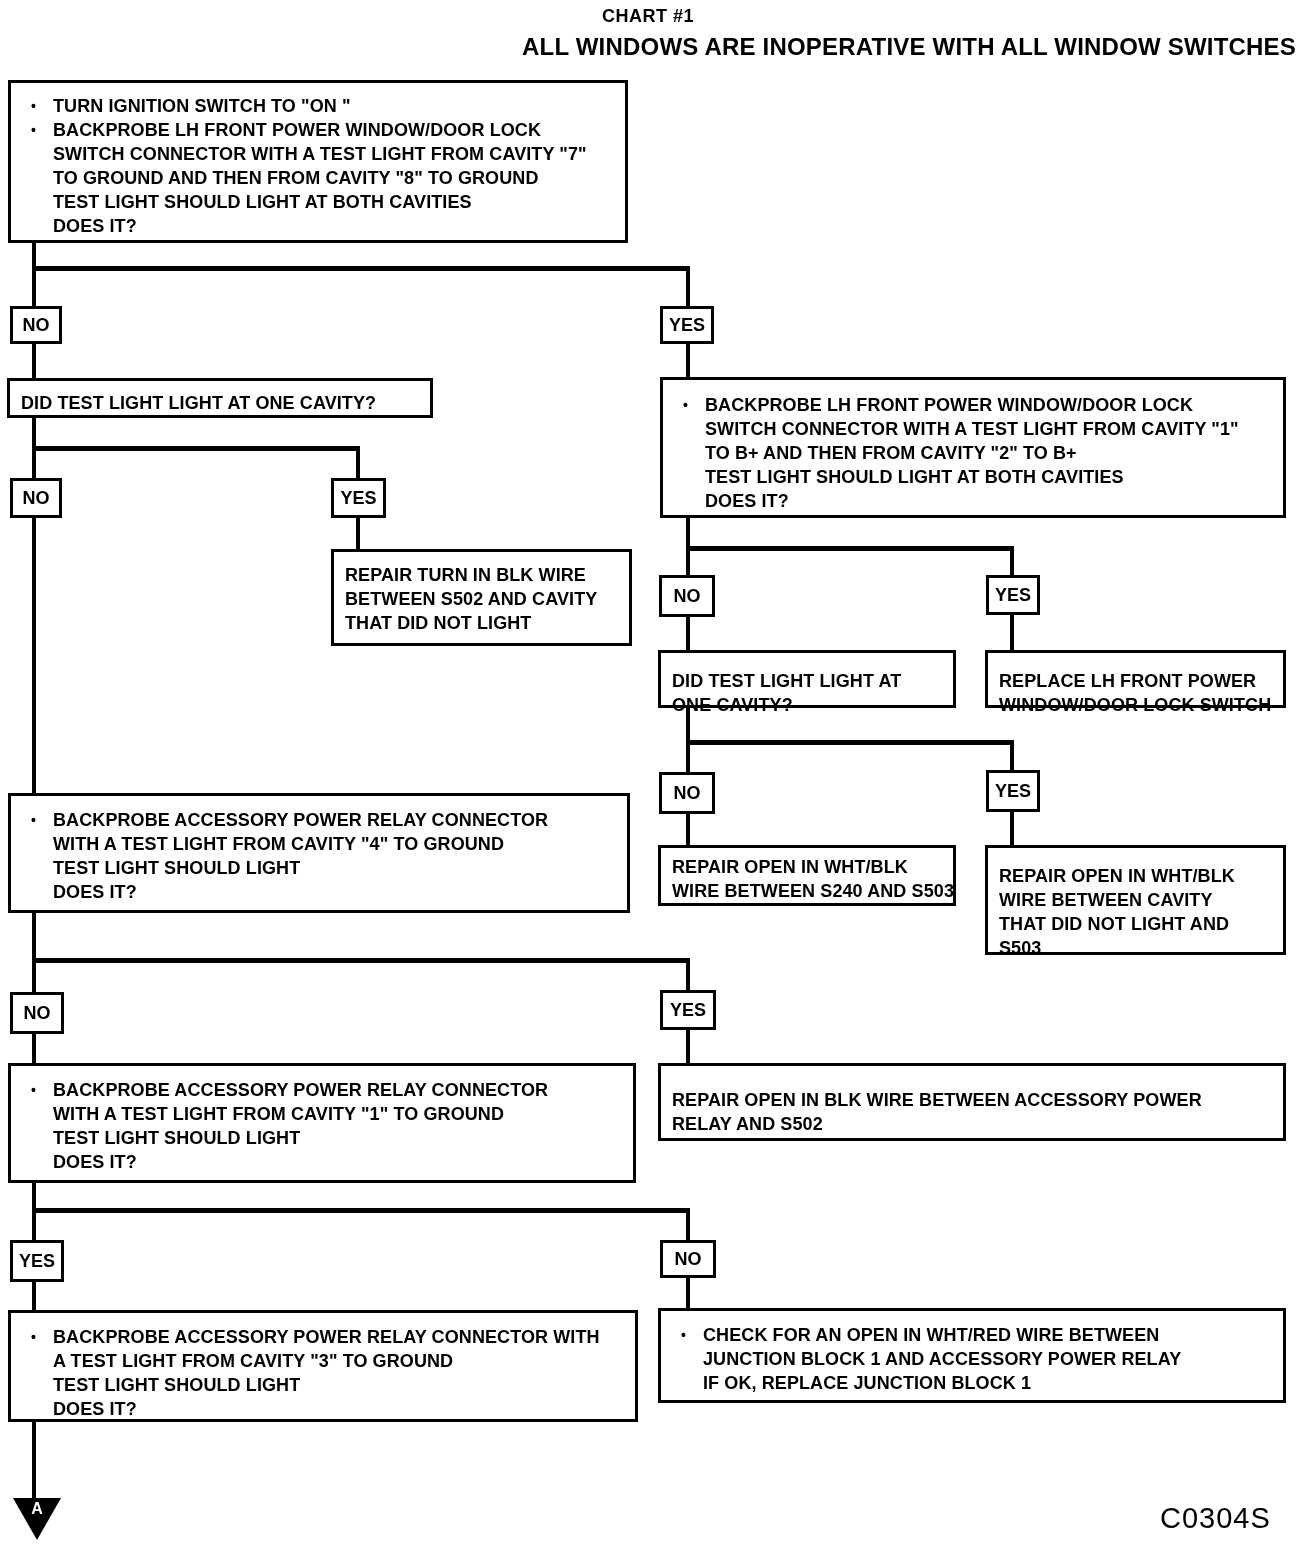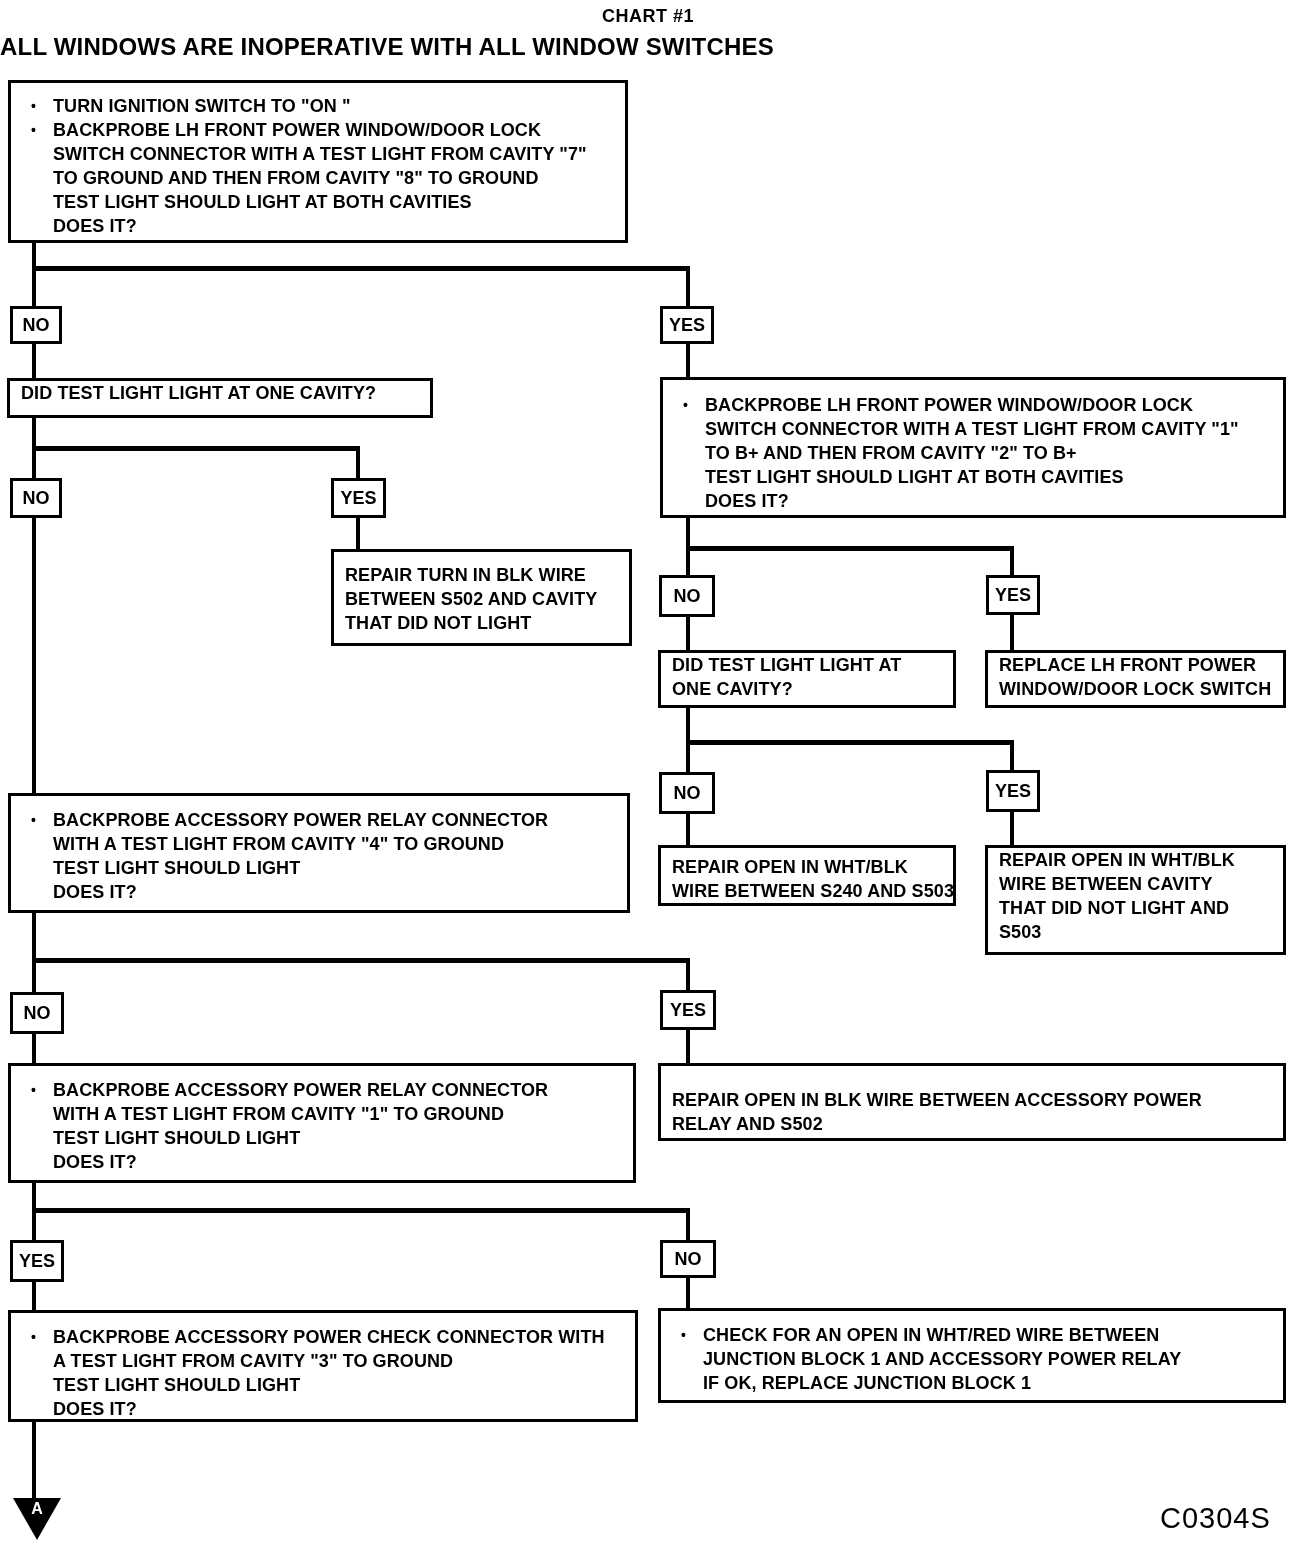--- a/index.html
+++ b/index.html
@@ -1,40 +1,40 @@
 <!DOCTYPE html>
 <html><head>
 <meta charset="utf-8">
 <style>
   html,body{margin:0;padding:0;background:#fff;}
   #page{position:relative;width:1296px;height:1548px;background:#ffffff;
         font-family:"Liberation Sans",sans-serif;color:#000;overflow:hidden;}
   .chart-title{position:absolute;left:0;top:6px;width:1296px;text-align:center;
         font-size:18px;font-weight:700;letter-spacing:.5px;}
-  .chart-subtitle{position:absolute;left:0;top:33px;width:1296px;text-align:left;
+  .chart-subtitle{position:absolute;left:0;top:33px;width:1296px;text-align:right;
         font-size:24px;font-weight:700;letter-spacing:.2px;}
   .box{position:absolute;border:3px solid #000;background:#fff;box-sizing:border-box;
         font-size:18px;font-weight:700;line-height:24px;letter-spacing:.1px;}
   .box .line{position:relative;padding-left:42px;white-space:nowrap;}
   .box.plain .line{padding-left:11px;}
   .bullet{position:absolute;left:20px;top:0;font-size:14px;}
   .tag{position:absolute;border:3px solid #000;background:#fff;box-sizing:border-box;
         display:flex;align-items:center;justify-content:center;
         font-size:18px;font-weight:700;}
   .vl{position:absolute;width:4px;background:#000;}
   .hl{position:absolute;height:5px;background:#000;}
-  .qline{display:flex;align-items:flex-start;height:100%;}
+  .qline{display:flex;align-items:flex-end;height:100%;}
   .tri{position:absolute;left:13px;top:1498px;width:0;height:0;
         border-left:24px solid transparent;border-right:24px solid transparent;
         border-top:42px solid #000;}
   .tri-label{position:absolute;left:13px;top:1500px;width:48px;text-align:center;
         color:#fff;font-size:16px;font-weight:700;}
   .fig-code{position:absolute;left:1160px;top:1502px;font-size:29px;font-weight:400;
         letter-spacing:1px;}
-  .pt8{padding-top:0;} .pt7{padding-top:7px;} .pt11{padding-top:11px;}
+  .pt8{padding-top:16px;} .pt7{padding-top:7px;} .pt11{padding-top:11px;}
   .pt12{padding-top:12px;} .pt13{padding-top:13px;} .pt14{padding-top:22px;}
 </style>
 </head>
 <body>
 
 <div id="page">
 
   <div class="chart-title">CHART #1</div>
   <div class="chart-subtitle">ALL WINDOWS ARE INOPERATIVE WITH ALL WINDOW SWITCHES</div>
 
@@ -186,21 +186,21 @@
 
   <div class="tag" style="left:10px;top:1240px;width:54px;height:42px">
       <span>YES</span>
     </div>
   <div class="tag" style="left:660px;top:1240px;width:56px;height:38px">
       <span>NO</span>
     </div>
 
   <div class="vl" style="left:32px;top:1282px;height:28px"></div>
   <div class="box pt12" style="left:8px;top:1310px;width:630px;height:112px">
-    <div class="line"><span class="bullet">•</span><span>BACKPROBE ACCESSORY POWER CHECK CONNECTOR WITH</span></div>
+    <div class="line"><span class="bullet">•</span><span>BACKPROBE ACCESSORY POWER RELAY CONNECTOR WITH</span></div>
     <div class="line"><span>A TEST LIGHT FROM CAVITY "3" TO GROUND</span></div>
     <div class="line"><span>TEST LIGHT SHOULD LIGHT</span></div>
     <div class="line"><span>DOES IT?</span></div>
   </div>
 
   <div class="vl" style="left:686px;top:1278px;height:30px"></div>
   <div class="box pt12" style="left:658px;top:1308px;width:628px;height:95px">
     <div class="line"><span class="bullet">•</span><span>CHECK FOR AN OPEN IN WHT/RED WIRE BETWEEN</span></div>
     <div class="line"><span>JUNCTION BLOCK 1 AND ACCESSORY POWER RELAY</span></div>
     <div class="line"><span>IF OK, REPLACE JUNCTION BLOCK 1</span></div>

